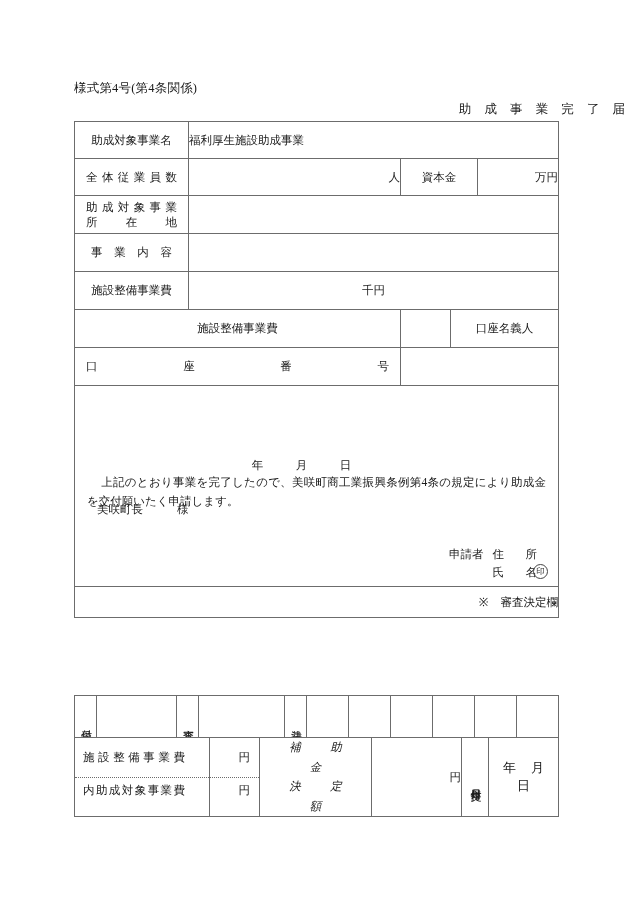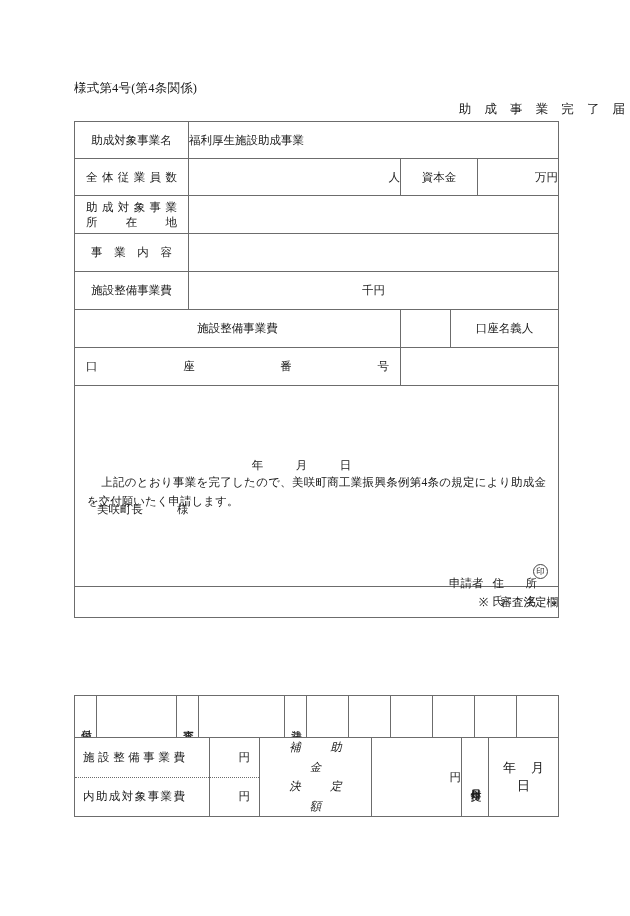--- a/index.html
+++ b/index.html
@@ -137,21 +137,20 @@
     white-space: nowrap;
   }
   .addressee .gap { display: inline-block; width: 34px; }
   .applicant {
     position: absolute;
     right: 16px;
     top: 160px;
     font-size: 11.5px;
     white-space: nowrap;
     line-height: 1.55;
-    margin-top: 29px;
   }
   .applicant .who {
     display: inline-block;
     vertical-align: top;
     padding-top: 0px;
     padding-right: 9px;
   }
   .applicant .fields {
     display: inline-block;
     vertical-align: top;
@@ -222,21 +221,21 @@
     padding: 0;
   }
   .cost-sub {
     position: absolute;
     left: 0; right: 0;
     height: 39px;
     display: flex;
     align-items: center;
   }
   .cost-sub.top { top: 0; border-bottom: 1px dotted #6c6c6c; }
-  .cost-sub.bot { top: 39px; justify-content: space-between; }
+  .cost-sub.bot { top: 33px; justify-content: space-between; }
   .cost-name {
     flex: 0 0 118px;
     text-align: justify;
     text-align-last: justify;
     padding: 0 8px;
     font-size: 11.5px;
     box-sizing: border-box;
   }
   .cost-unit {
     flex: 1 1 auto;

